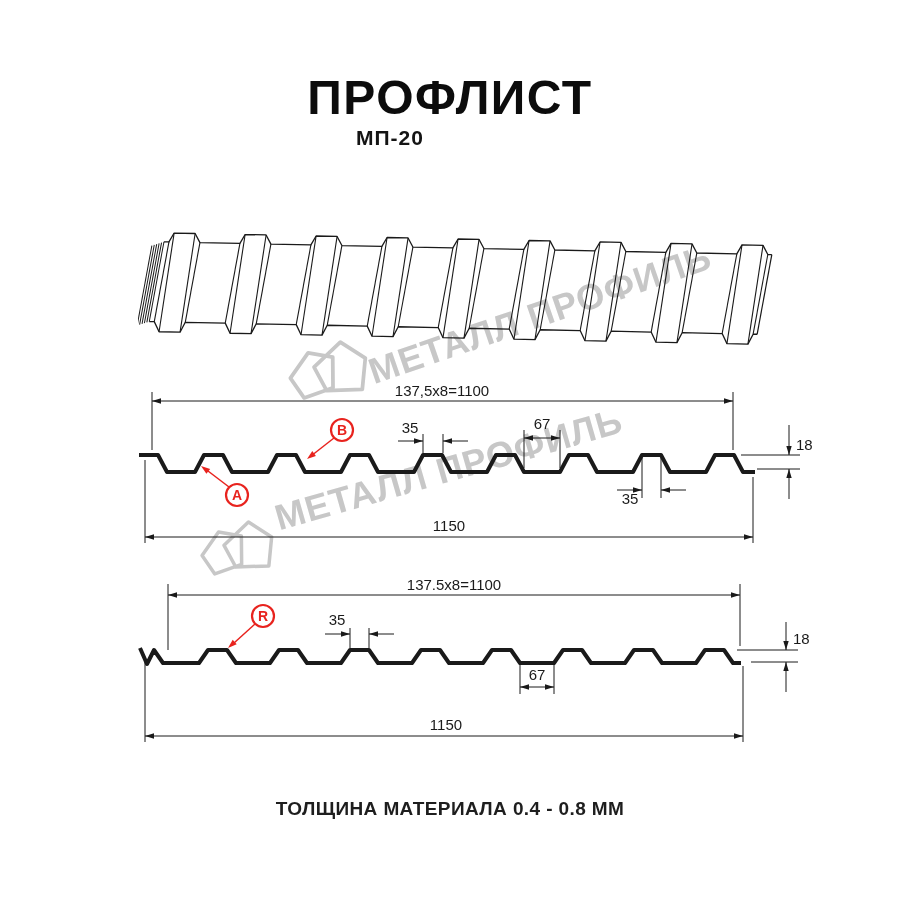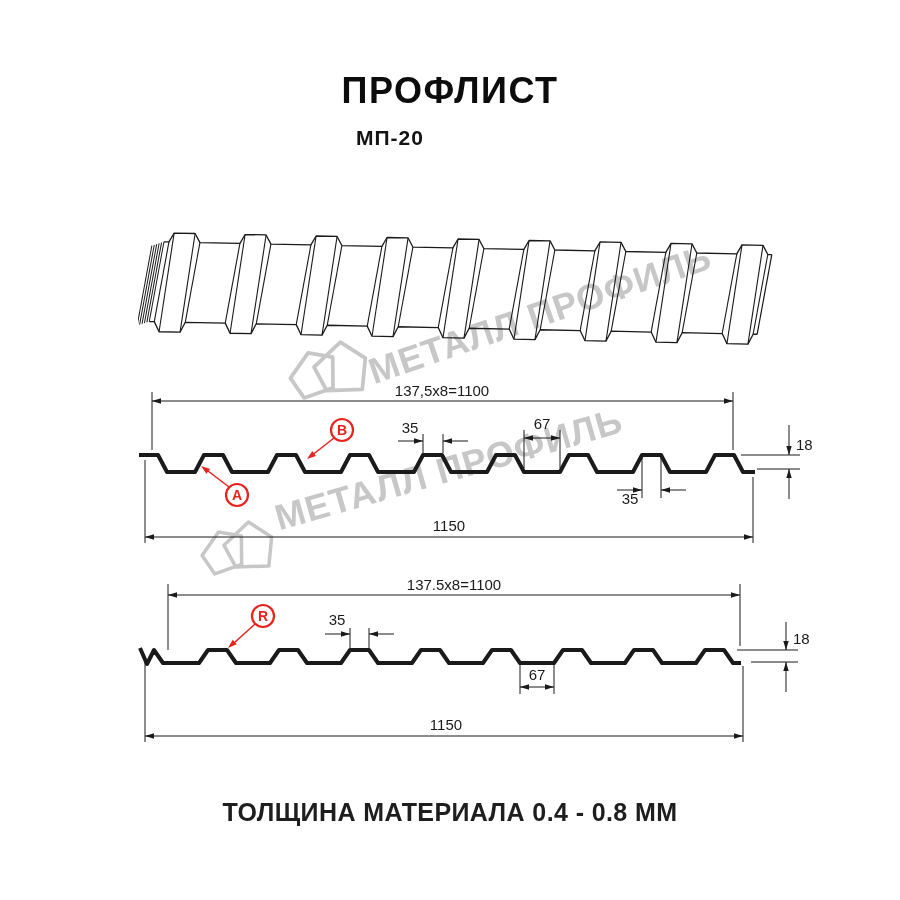--- a/index.html
+++ b/index.html
@@ -1,23 +1,23 @@
 <!DOCTYPE html>
 <html><head>
 <meta charset="utf-8">
 <style>
   html,body{margin:0;padding:0}
   body{width:900px;height:900px;position:relative;background:#ffffff;
        font-family:"Liberation Sans",sans-serif;overflow:hidden}
   .abs{position:absolute}
-  .title{top:70px;left:0;width:900px;text-align:center;font-size:36px;font-weight:800;
+  .title{top:70px;left:0;width:900px;text-align:center;font-size:48px;font-weight:800;
          letter-spacing:1.5px;color:#0c0c0c}
   .subtitle{top:126px;left:0;width:780px;text-align:center;font-size:21px;font-weight:600;
             letter-spacing:1px;color:#141414}
-  .footer{top:798px;left:0;width:900px;text-align:center;font-size:25px;font-weight:600;
+  .footer{top:798px;left:0;width:900px;text-align:center;font-size:19px;font-weight:600;
           letter-spacing:.4px;color:#1e1e1e}
   .wm-text{font-size:36px;font-weight:bold;letter-spacing:1px;color:#c7c7c7;white-space:nowrap}
   #wm1-text{left:370px;top:352px;transform:rotate(-19deg);transform-origin:0 50%}
   #wm2-text{left:276px;top:498px;transform:rotate(-16deg);transform-origin:0 50%}
   svg{display:block}
   .dimtext{font-family:"Liberation Sans",sans-serif;font-size:15px;fill:#1a1a1a}
   .redletter{font-family:"Liberation Sans",sans-serif;font-size:14px;font-weight:bold;fill:#e8231e}
 </style>
 </head>
 <body>

